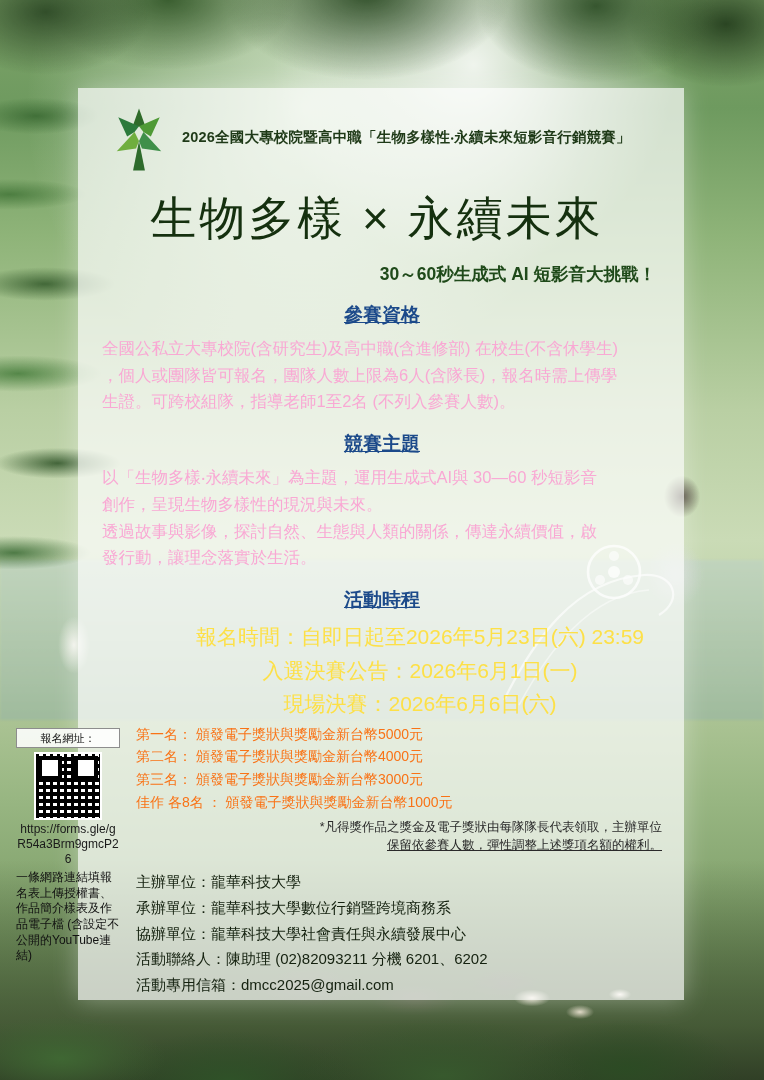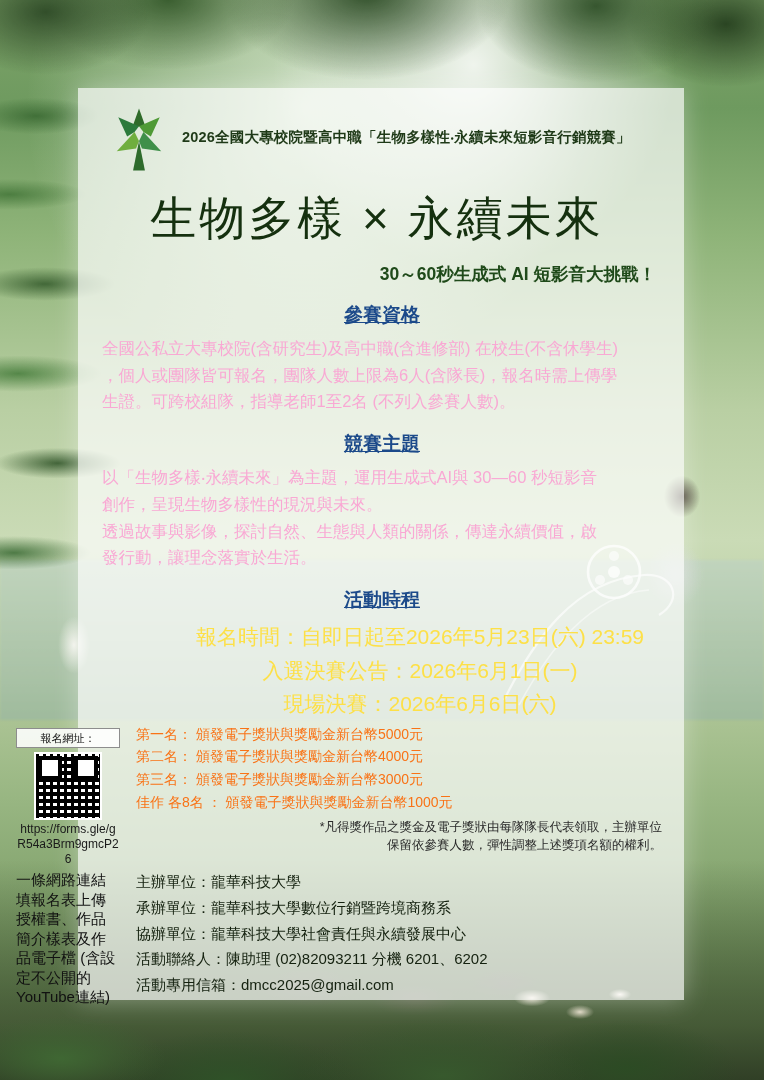--- a/index.html
+++ b/index.html
@@ -196,21 +196,21 @@
     color: #f97316;
   }
   .prize-note {
     font-size: 12.5px;
     line-height: 1.5;
     color: #2a2a2a;
     padding-left: 42px;
     margin-top: 4px;
     text-align: right;
   }
-  .prize-note div:last-child { padding-left: 12px; }
+  .prize-note div:last-child { padding-left: 12px; text-decoration: underline; }
 
   
   .orgs {
     margin-top: 14px;
     padding-left: 34px;
     font-size: 15px;
     line-height: 1.72;
     color: #14210f;
   }
 
@@ -251,21 +251,21 @@
   .qr-code::before { left: 2px; top: 2px; }
   .qr-code::after { right: 2px; top: 2px; }
   .qr-url {
     font-size: 12px;
     color: #1a1a1a;
     line-height: 1.25;
     word-break: break-all;
     margin-top: 1px;
   }
   .qr-note {
-    font-size: 15px;
+    font-size: 12px;
     color: #111;
     line-height: 1.3;
     margin-top: 3px;
     text-align: left;
   }
 </style>
 </head>
 <body>
 
 <div class="poster">

